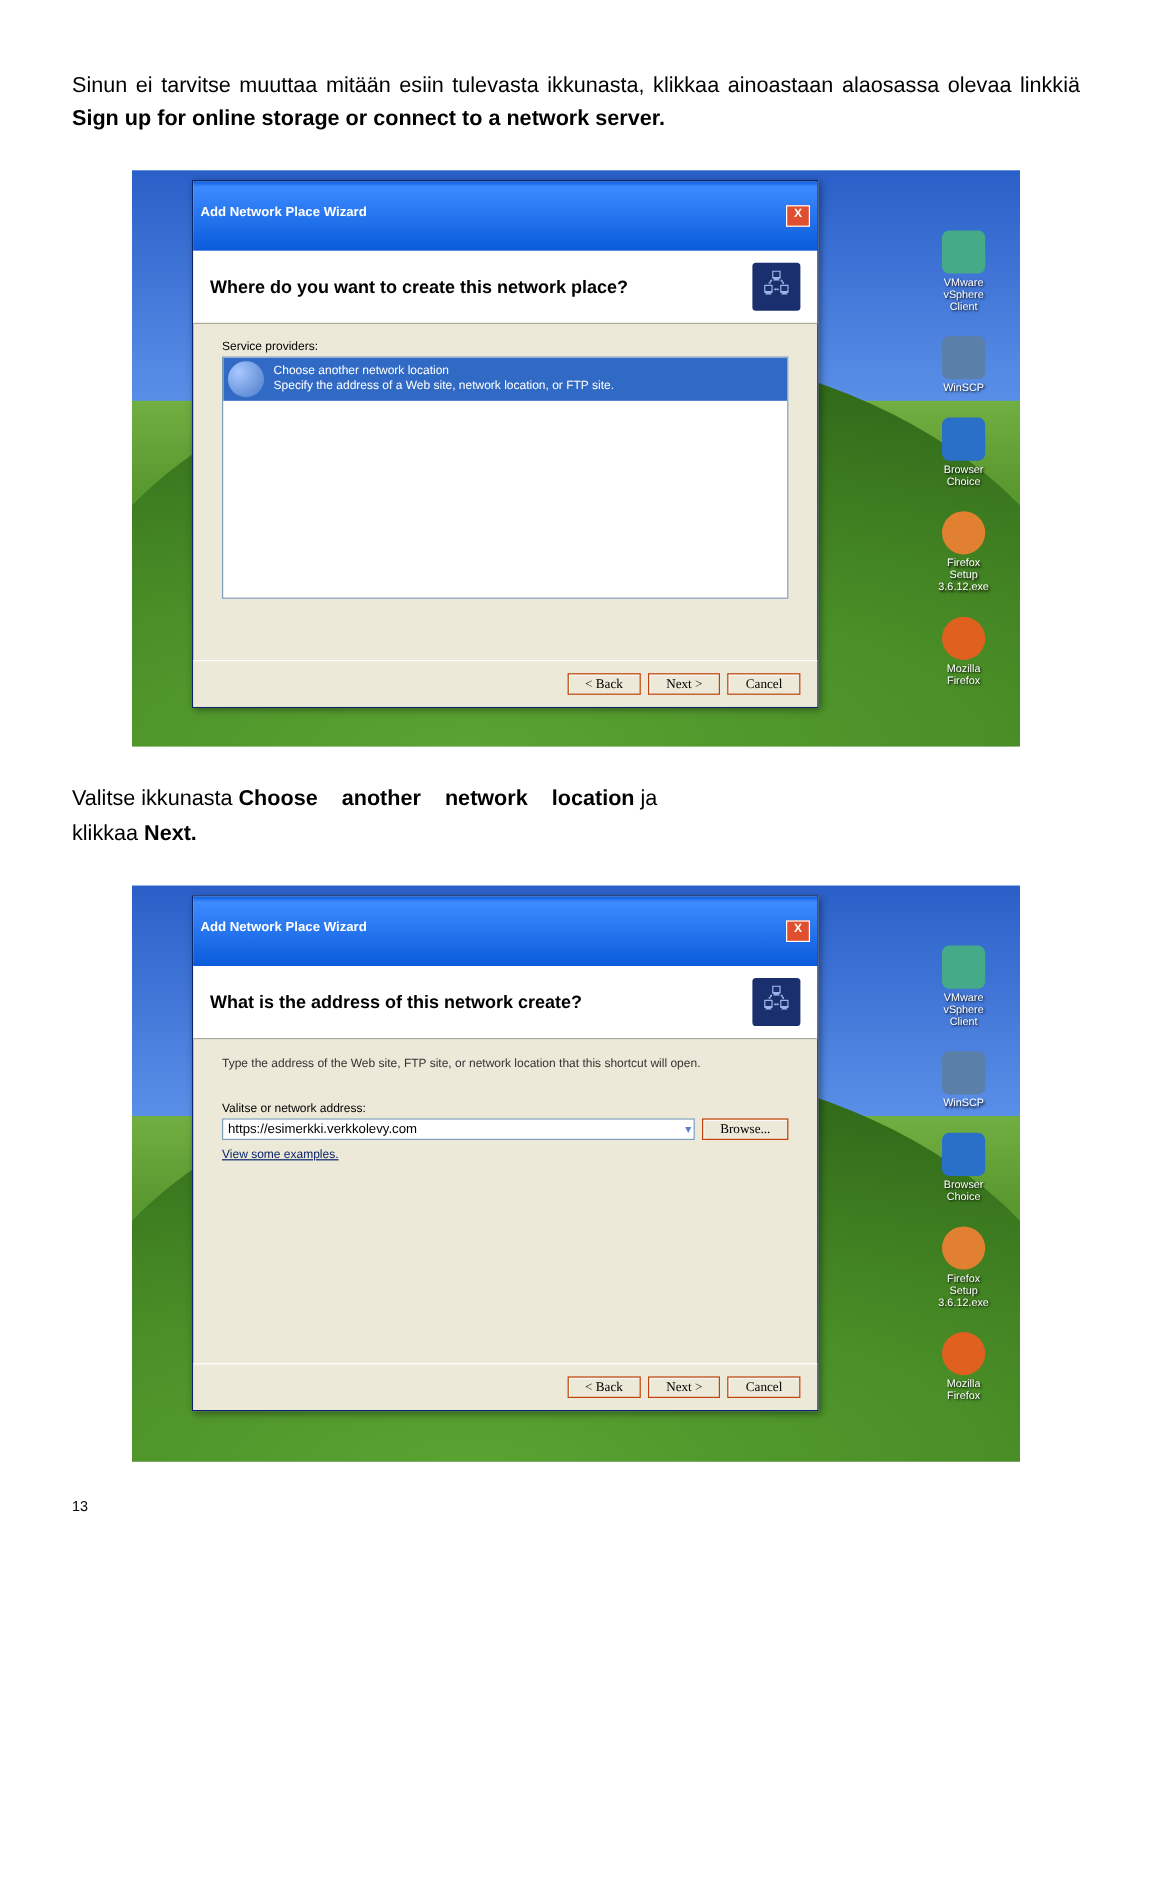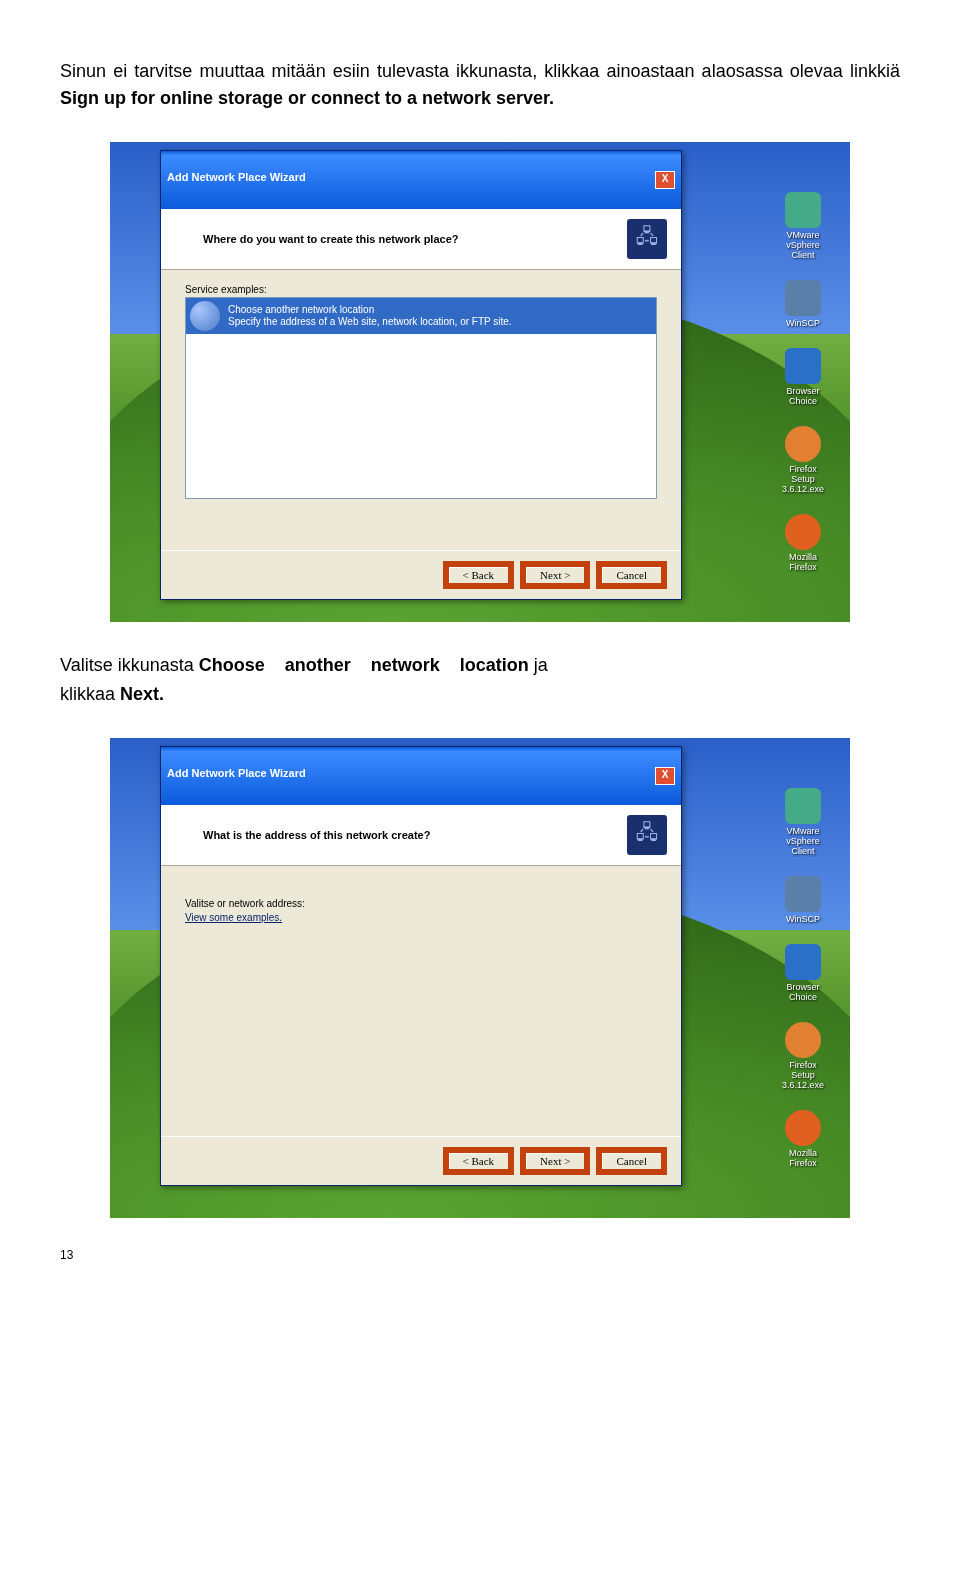--- a/index.html
+++ b/index.html
@@ -72,21 +72,21 @@
     font-weight: bold;
   }
   .wiz-header {
     background: #fff;
     padding: 10px 14px 10px 14px;
     border-bottom: 1px solid #aca899;
     display: flex;
     justify-content: space-between;
     align-items: center;
   }
-  .wiz-header-text { font-weight: bold; font-size: 11px; margin-left: 28px; }
+  .wiz-header-text { font-weight: bold; font-size: 15px; }
   .wiz-icon {
     width: 40px; height: 40px;
     background: #1a2f6e;
     border-radius: 3px;
     display:flex; align-items:center; justify-content:center;
     color:#9db4e8; font-size:20px;
   }
   .wiz-body {
     padding: 14px 24px 6px 24px;
     min-height: 260px;
@@ -121,21 +121,21 @@
   .wiz-buttons {
     padding: 10px 14px;
     border-top: 1px solid #fff;
     display: flex;
     justify-content: flex-end;
     gap: 6px;
     background: #ece9d8;
   }
   .wbtn {
     background: #ece9d8;
-    border: 6px solid #c2410c;
+    border: 1px solid #c2410c;
     padding: 2px 14px;
     font-size: 11px;
     font-family: Tahoma;
     box-shadow: inset 1px 1px 0 #fff;
     text-align: right;
   }
   .desktop-icons {
     position: absolute;
     right: 12px;
     top: 50px;
@@ -185,21 +185,21 @@
   <div class="wizard">
     <div class="titlebar">
       <span>Add Network Place Wizard</span>
       <span class="close-btn">X</span>
     </div>
     <div class="wiz-header">
       <span class="wiz-header-text">Where do you want to create this network place?</span>
       <span class="wiz-icon">🖧</span>
     </div>
     <div class="wiz-body">
-      <div class="label-sp">Service examples:</div>
+      <div class="label-sp">Service providers:</div>
       <div class="provider-box">
         <div class="provider-item">
           <div class="provider-icon"></div>
           <div class="provider-text">
             <div>Choose another network location</div>
             <div>Specify the address of a Web site, network location, or FTP site.</div>
           </div>
         </div>
       </div>
     </div>
@@ -232,22 +232,30 @@
   <div class="wizard">
     <div class="titlebar">
       <span>Add Network Place Wizard</span>
       <span class="close-btn">X</span>
     </div>
     <div class="wiz-header">
       <span class="wiz-header-text">What is the address of this network create?</span>
       <span class="wiz-icon">🖧</span>
     </div>
     <div class="wiz-body2">
+      <div class="instr">Type the address of the Web site, FTP site, or network location that this shortcut will open.</div>
       <div style="height:18px;"></div>
       <div class="label-sp">Valitse or network address:</div>
+      <div class="addr-row">
+        <div class="addr-input">
+          <span>https://esimerkki.verkkolevy.com</span>
+          <span class="addr-dd">▾</span>
+        </div>
+        <button class="wbtn">Browse...</button>
+      </div>
       <span class="link-like">View some examples.</span>
     </div>
     <div class="wiz-buttons">
       <button class="wbtn">&lt; Back</button>
       <button class="wbtn">Next &gt;</button>
       <button class="wbtn">Cancel</button>
     </div>
   </div>
 
   <div class="desktop-icons">

